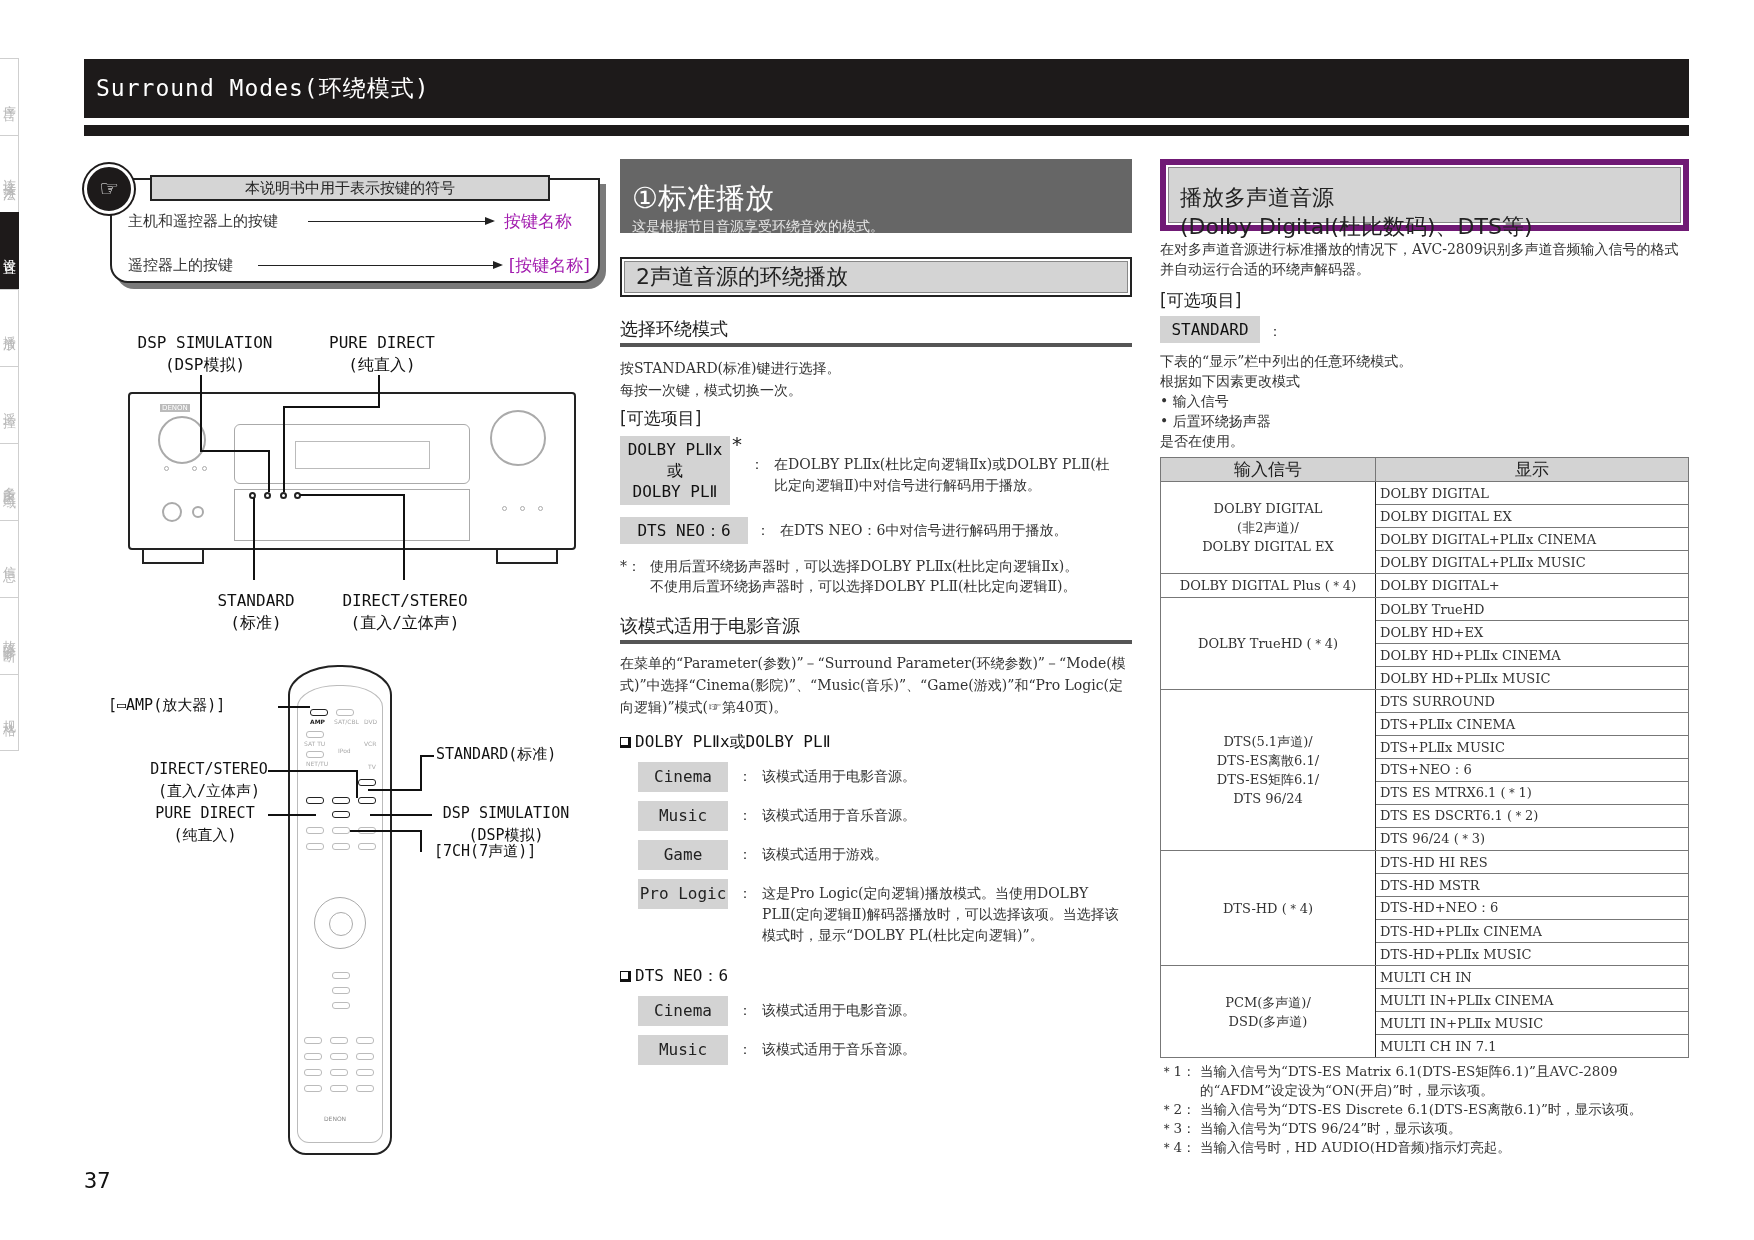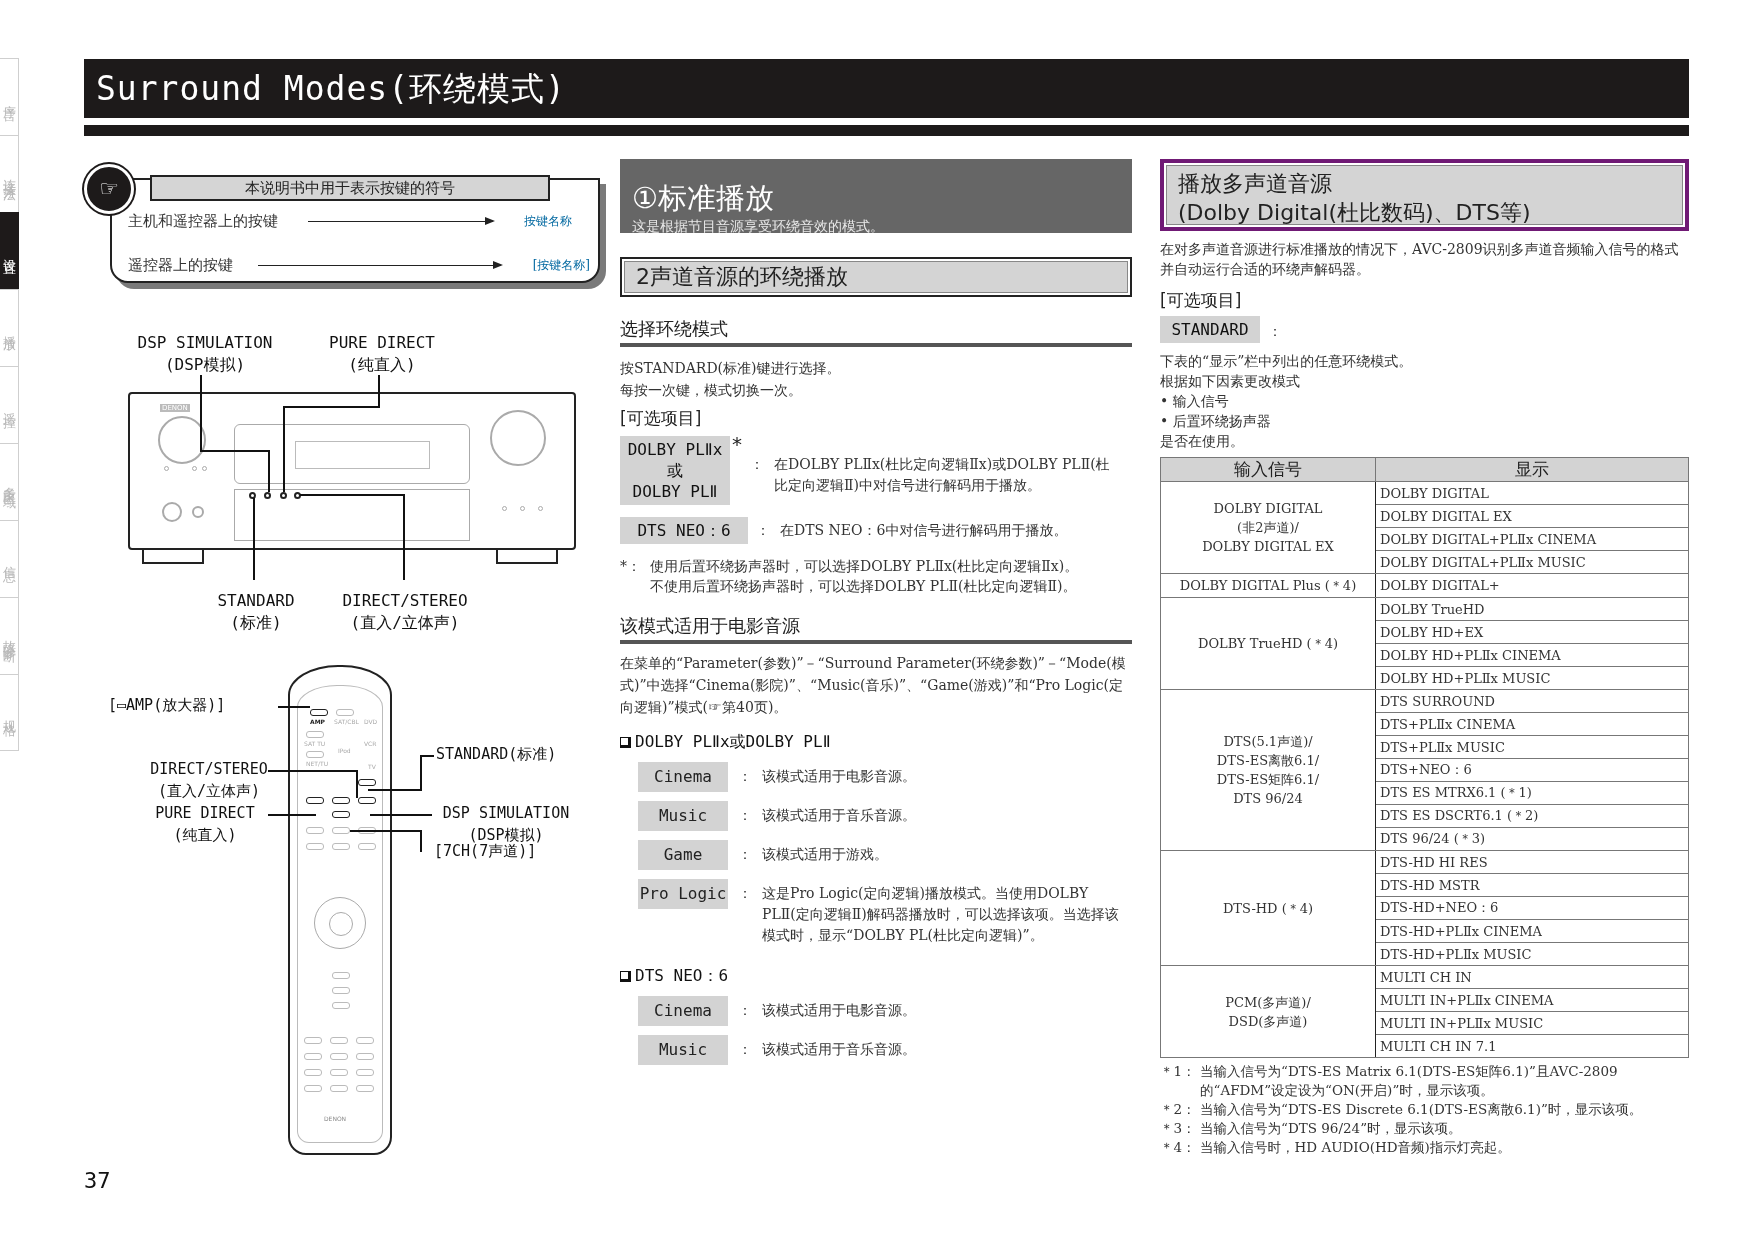--- a/index.html
+++ b/index.html
@@ -7,32 +7,32 @@
   body { position: relative; font-family: "DejaVu Sans", "Liberation Sans", sans-serif; color: #222; }
   .mono { font-family: "DejaVu Sans Mono", "Liberation Mono", monospace; }
   .serif { font-family: "DejaVu Serif", "Liberation Serif", serif; }
 
   
   .side-tabs { position: absolute; left: 0; top: 58px; width: 54px; }
   .side-tab { height: 77px; border-top: 1px solid #cfcfcf; border-right: 1px solid #cfcfcf; display: flex; align-items: center; justify-content: center; writing-mode: vertical-rl; font-size: 13px; color: #b8b8b8; letter-spacing: 3px; }
   .side-tab.active { background: #1e1a1a; color: #fff; border-color: #1e1a1a; }
 
   
-  .header-bar { position: absolute; left: 84px; top: 59px; width: 1605px; height: 59px; background: #1d1a1a; color: #fff; font-size: 33px; line-height: 59px; padding-left: 12px; letter-spacing: 1px; }
+  .header-bar { position: absolute; left: 84px; top: 59px; width: 1605px; height: 59px; background: #1d1a1a; color: #fff; font-size: 23px; line-height: 59px; padding-left: 12px; letter-spacing: 1px; }
   .header-rule { position: absolute; left: 84px; top: 125px; width: 1605px; height: 11px; background: #1d1a1a; }
 
   
   .legend-box { position: absolute; left: 110px; top: 178px; width: 490px; height: 105px; border: 2px solid #222; border-radius: 0 0 18px 18px; box-shadow: 6px 6px 0 #7a7a7a; background: #fff; }
   .legend-title { position: absolute; left: 38px; top: -5px; width: 400px; height: 26px; background: #d5d5d5; border: 2px solid #222; font-size: 15px; text-align: center; line-height: 22px; }
   .hand-icon { position: absolute; left: -28px; top: -16px; width: 50px; height: 50px; border-radius: 50%; background: #1d1a1a; border: 3px solid #fff; box-shadow: 0 0 0 2px #1d1a1a; color: #fff; font-size: 22px; line-height: 44px; text-align: center; }
   .legend-row { position: absolute; left: 16px; font-size: 15px; color: #333; height: 22px; line-height: 22px; width: 462px; }
   .legend-row .lbl { position: absolute; left: 0; }
   .legend-row .line { position: absolute; height: 1px; background: #222; top: 11px; }
   .legend-row .line::after { content: ""; position: absolute; right: -2px; top: -4px; border-left: 10px solid #222; border-top: 4px solid transparent; border-bottom: 4px solid transparent; }
-  .legend-row .val { position: absolute; right: 0; font-size: 12px; color: #0369a1; }
+  .legend-row .val { position: absolute; right: 0; font-size: 17px; color: #a21caf; }
 
   
   .callout { position: absolute; font-size: 16px; text-align: center; color: #111; line-height: 22px; }
   .receiver { position: absolute; left: 128px; top: 392px; width: 448px; height: 158px; border: 2px solid #222; border-radius: 4px; background: #fff; }
   .rcv-foot { position: absolute; top: 550px; width: 62px; height: 14px; border: 2px solid #222; border-top: none; }
   .knob { position: absolute; border: 2px solid #aaa; border-radius: 50%; }
   .rcv-display { position: absolute; left: 104px; top: 30px; width: 236px; height: 60px; border: 1px solid #aaa; border-radius: 6px; }
   .rcv-display-inner { position: absolute; left: 60px; top: 16px; width: 135px; height: 28px; border: 1px solid #bbb; }
   .rcv-panel { position: absolute; left: 104px; top: 95px; width: 236px; height: 52px; border: 1px solid #aaa; }
   .rcv-btn { position: absolute; width: 7px; height: 7px; border: 2px solid #222; border-radius: 50%; }
@@ -65,21 +65,21 @@
   .opt-desc { font-size: 14px; color: #333; line-height: 21px; margin-left: 8px; }
   .opt-desc .colon { margin-right: 10px; }
   .sub-item-title { font-size: 16px; margin-top: 14px; color: #111; }
   .mode-row { display: flex; align-items: flex-start; margin-top: 9px; margin-left: 18px; }
   .mode-key { width: 90px; background: #d3d3d3; font-size: 16px; text-align: center; line-height: 30px; }
   .mode-desc { font-size: 14px; color: #333; margin-left: 10px; line-height: 21px; padding-top: 4px; width: 390px; }
   .checkbox-glyph { display: inline-block; width: 11px; height: 11px; border: 1px solid #111; border-right-width: 3px; border-bottom-width: 3px; margin-right: 4px; vertical-align: -1px; }
 
   
   .col-right { position: absolute; left: 1160px; top: 159px; width: 529px; }
-  .right-hdr { border: 4px solid #701a75; background: #d4d4d4; box-shadow: inset 0 0 0 2px #fff, inset 0 0 0 3px #888; padding: 6px 14px; height: 72px; }
+  .right-hdr { border: 6px solid #701a75; background: #d4d4d4; box-shadow: inset 0 0 0 2px #fff, inset 0 0 0 3px #888; padding: 18px 14px; height: 72px; }
   .right-hdr .l { font-size: 22px; line-height: 29px; }
   .table { width: 100%; border-collapse: collapse; margin-top: 6px; font-size: 13px; padding-left: 37px; }
   .table th { background: #d3d3d3; font-size: 17px; font-weight: normal; border: 1px solid #777; height: 24px; }
   .table td { border: 1px solid #777; height: 23px; }
   .table td.inp { text-align: center; color: #333; line-height: 19px; padding: 2px 4px; width: 215px; border-right: 1px solid #222; }
   .table td.disp { padding-left: 4px; color: #333; border-top: 1px solid #222; }
   .fn { font-size: 13.5px; color: #333; line-height: 19px; display: flex; }
   .fn .k { width: 40px; flex-shrink: 0; }
 </style>
 </head>

